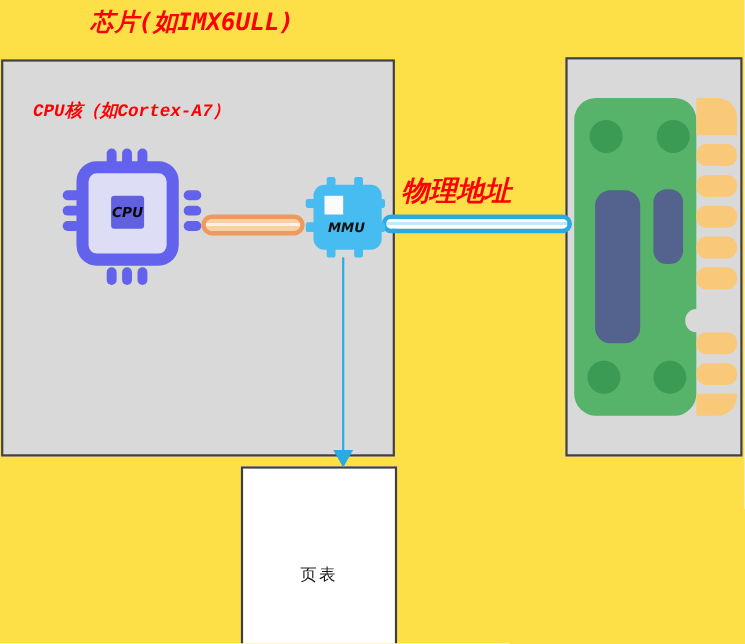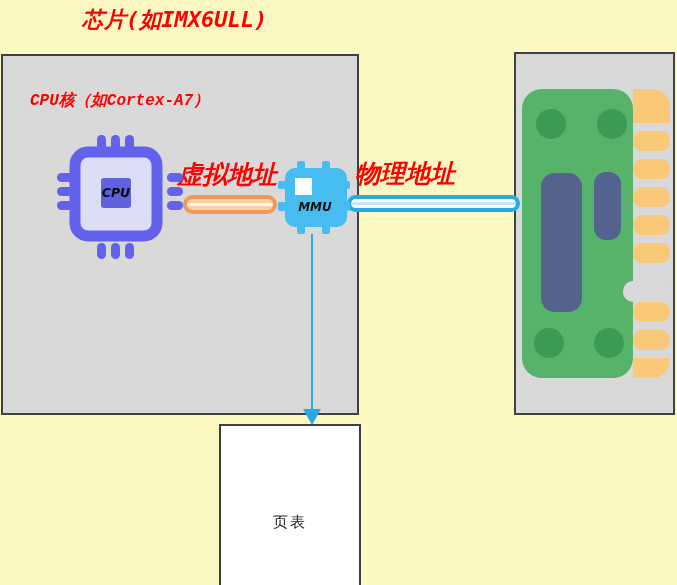--- a/index.html
+++ b/index.html
@@ -1,27 +1,27 @@
 <!DOCTYPE html>
 <html><head>
 <meta charset="utf-8">
 <style>
   html,body{margin:0;padding:0;background:#ffffff;}
-  #stage{position:relative;width:677px;height:585px;background:#fef9c3;overflow:hidden;
+  #stage{position:relative;width:677px;height:585px;background:#fde047;overflow:hidden;
          font-family:"DejaVu Sans",sans-serif;}
 
   
   .title{position:absolute;left:82px;top:5px;font-family:"DejaVu Sans Mono",monospace;
          font-weight:bold;font-style:italic;font-size:22px;color:#ff0000;white-space:nowrap;}
   .core-label{position:absolute;left:30px;top:90px;font-family:Liberation Mono, monospace;
          font-weight:bold;font-style:italic;font-size:16px;color:#ff0000;white-space:nowrap;}
   .bus-label{position:absolute;font-family:"DejaVu Serif",serif;font-weight:bold;
          font-style:italic;font-size:25px;color:#ff0000;white-space:nowrap;}
   .virtual-label{left:177px;top:158px;}
-  .physical-label{left:355px;top:157px;}
+  .physical-label{left:365px;top:157px;}
 
   
   .gray-box{position:absolute;background:#d9d9d9;border:2px solid #404040;box-sizing:border-box;}
   .chip-box{left:1px;top:54px;width:358px;height:361px;}
   .memory-box{left:514px;top:52px;width:161px;height:363px;}
 
   
   .bus{position:absolute;box-sizing:border-box;z-index:6;}
   .virtual-bus{left:183px;top:195px;width:94px;height:19px;border:4px solid #f0995c;
      border-radius:10px;
@@ -91,21 +91,20 @@
         <circle cx="93" cy="289" r="15"></circle>
       </g>
 
       <g fill="#53638e">
         <rect x="25" y="119" width="41" height="139" rx="14"></rect>
         <rect x="78" y="118" width="27" height="68" rx="12"></rect>
       </g>
     </svg>
   </div>
 
-  <div class="bus-label virtual-label">虚拟地址</div>
   <div class="bus virtual-bus"></div>
 
   <div class="bus-label physical-label">物理地址</div>
   <div class="bus physical-bus"></div>
 
   <svg class="icon-svg cpu-svg" width="130" height="128" viewBox="0 0 130 128">
     <g fill="#6262ec">
       <rect x="42" y="2" width="9" height="16" rx="4.5"></rect>
       <rect x="56" y="2" width="9" height="16" rx="4.5"></rect>
       <rect x="70" y="2" width="9" height="16" rx="4.5"></rect>

